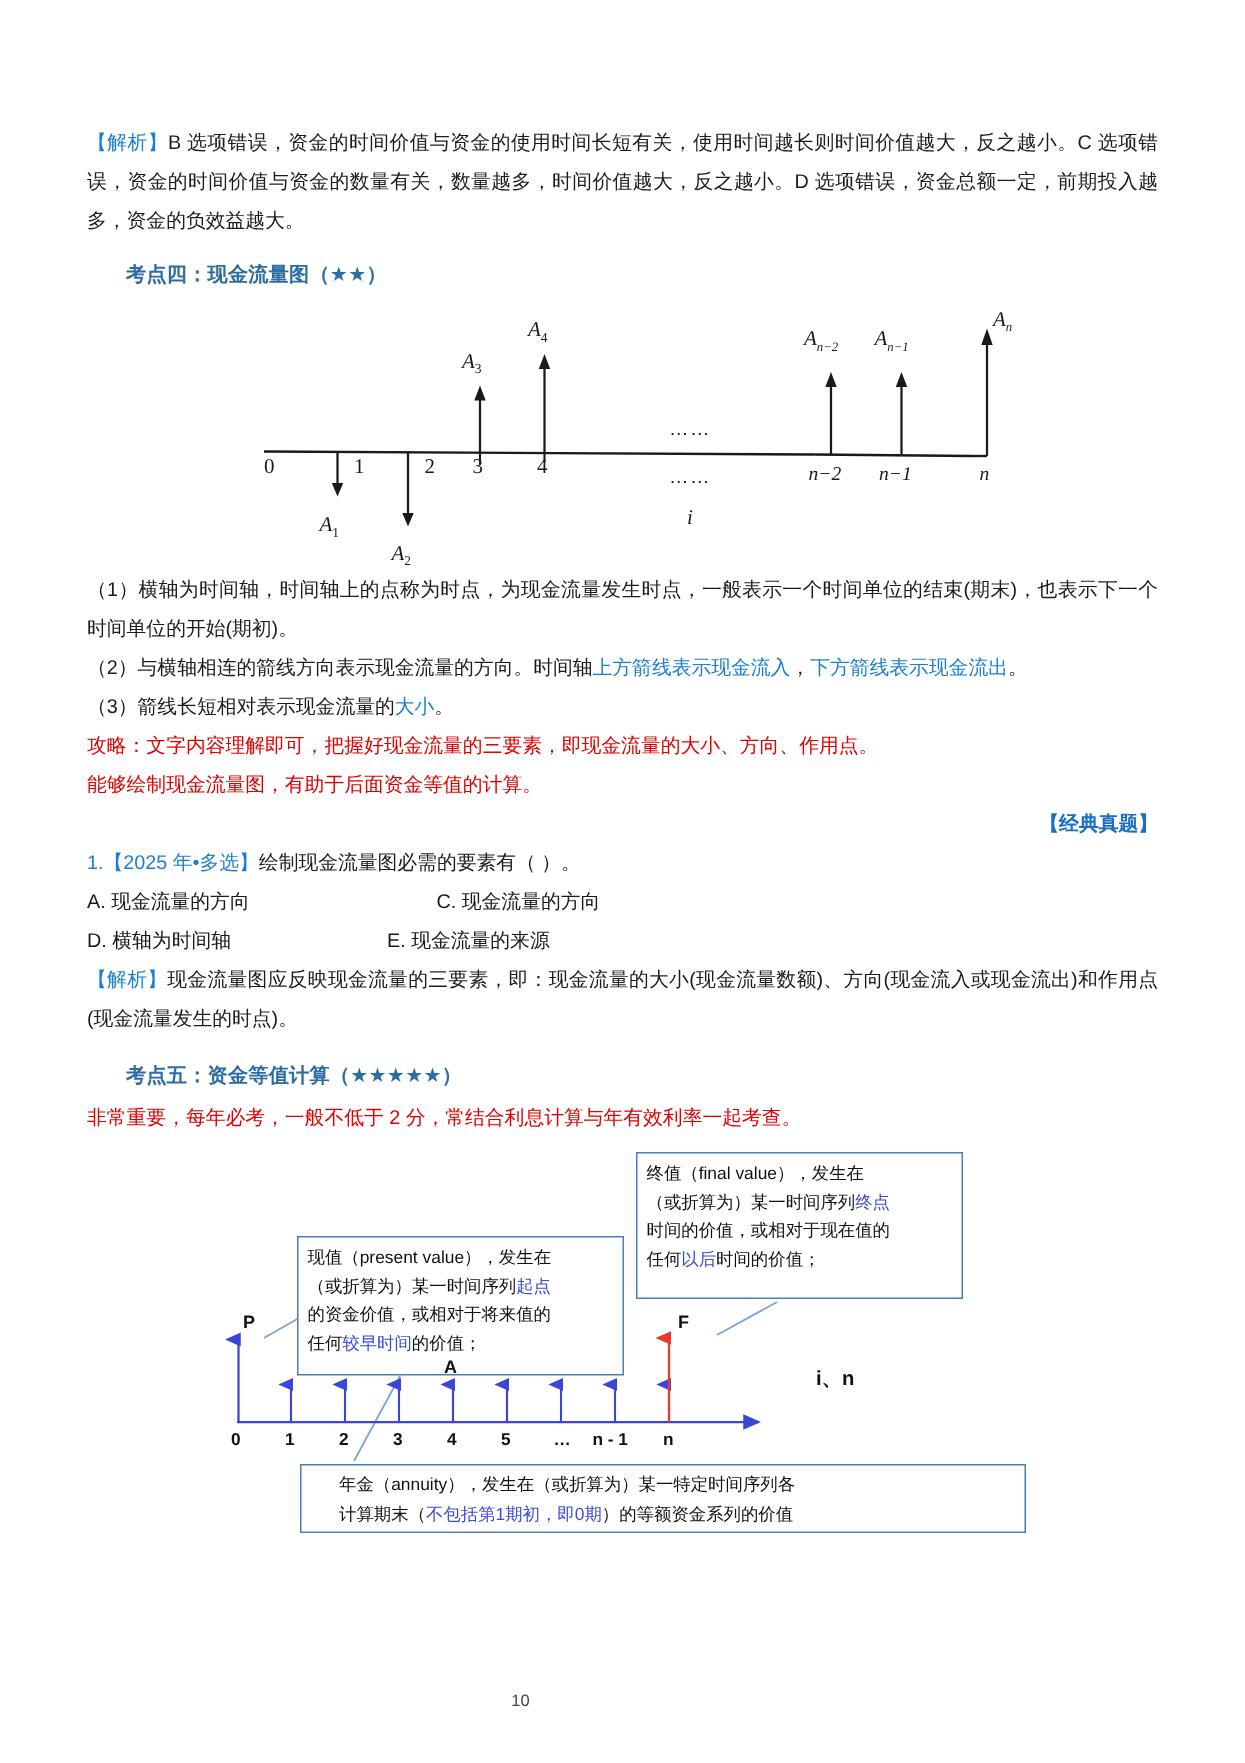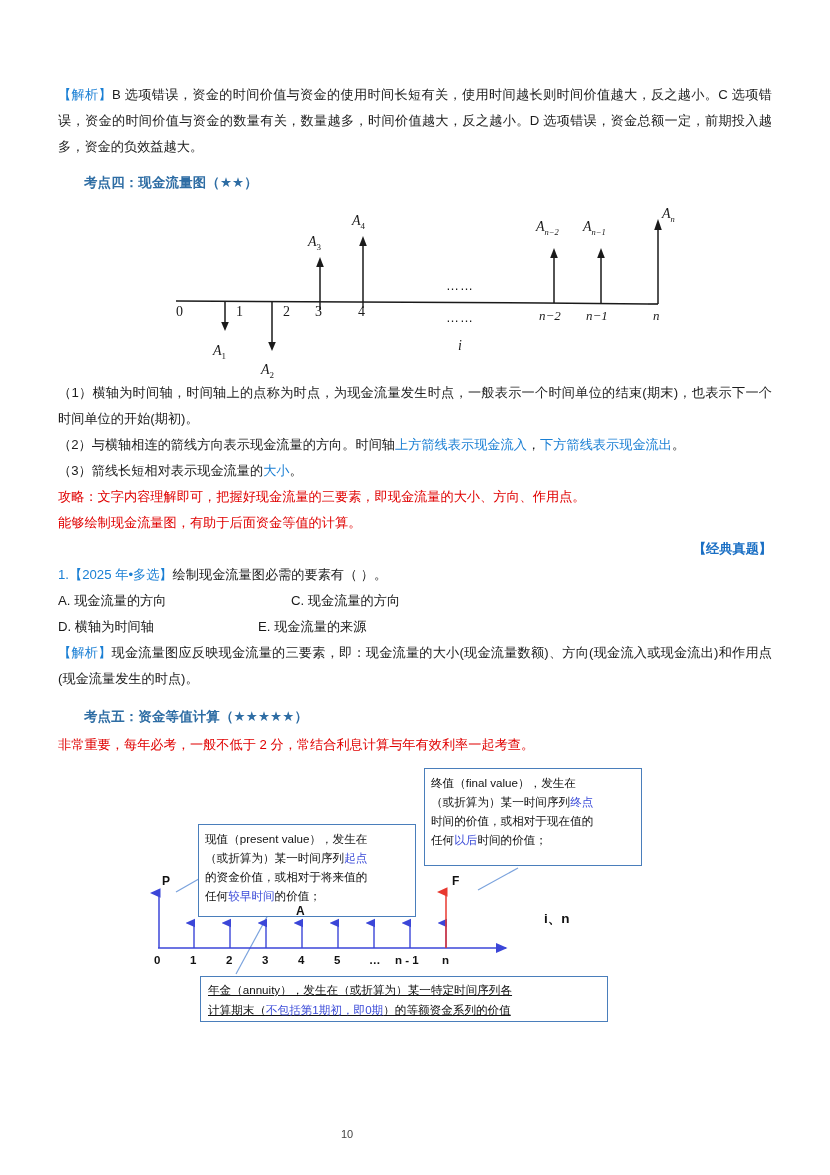--- a/index.html
+++ b/index.html
@@ -81,22 +81,22 @@
     border: 1px solid #4a7ebb;
     background: #fff;
     font-size: 11.6px;
     line-height: 19px;
     color: #111;
     padding: 4px 6px 5px 6px;
     box-sizing: border-box;
   }
   .cbox-pv { left: 140px; top: 12px;  width: 218px; height: 93px; margin-top: 44px; }
   .cbox-fv { left: 366px; top: 0px;  width: 218px; height: 98px; }
-  .cbox-an { left: 142px; top: 208px; width: 408px; height: 46px;
-             font-size: 11.6px; line-height: 20px; padding: 3px 7px; text-decoration: underline; }
+  .cbox-an { left: 142px; top: 208px; width: 484px; height: 46px;
+             font-size: 11.6px; line-height: 20px; padding: 3px 25px; }
   .vio { color: #3b4bd8; }
 
   .pagenum {
     position: absolute;
     top: 1128px;
     left: 0;
     width: 694px;
     text-align: center;
     font-size: 11px;
     color: #444;

